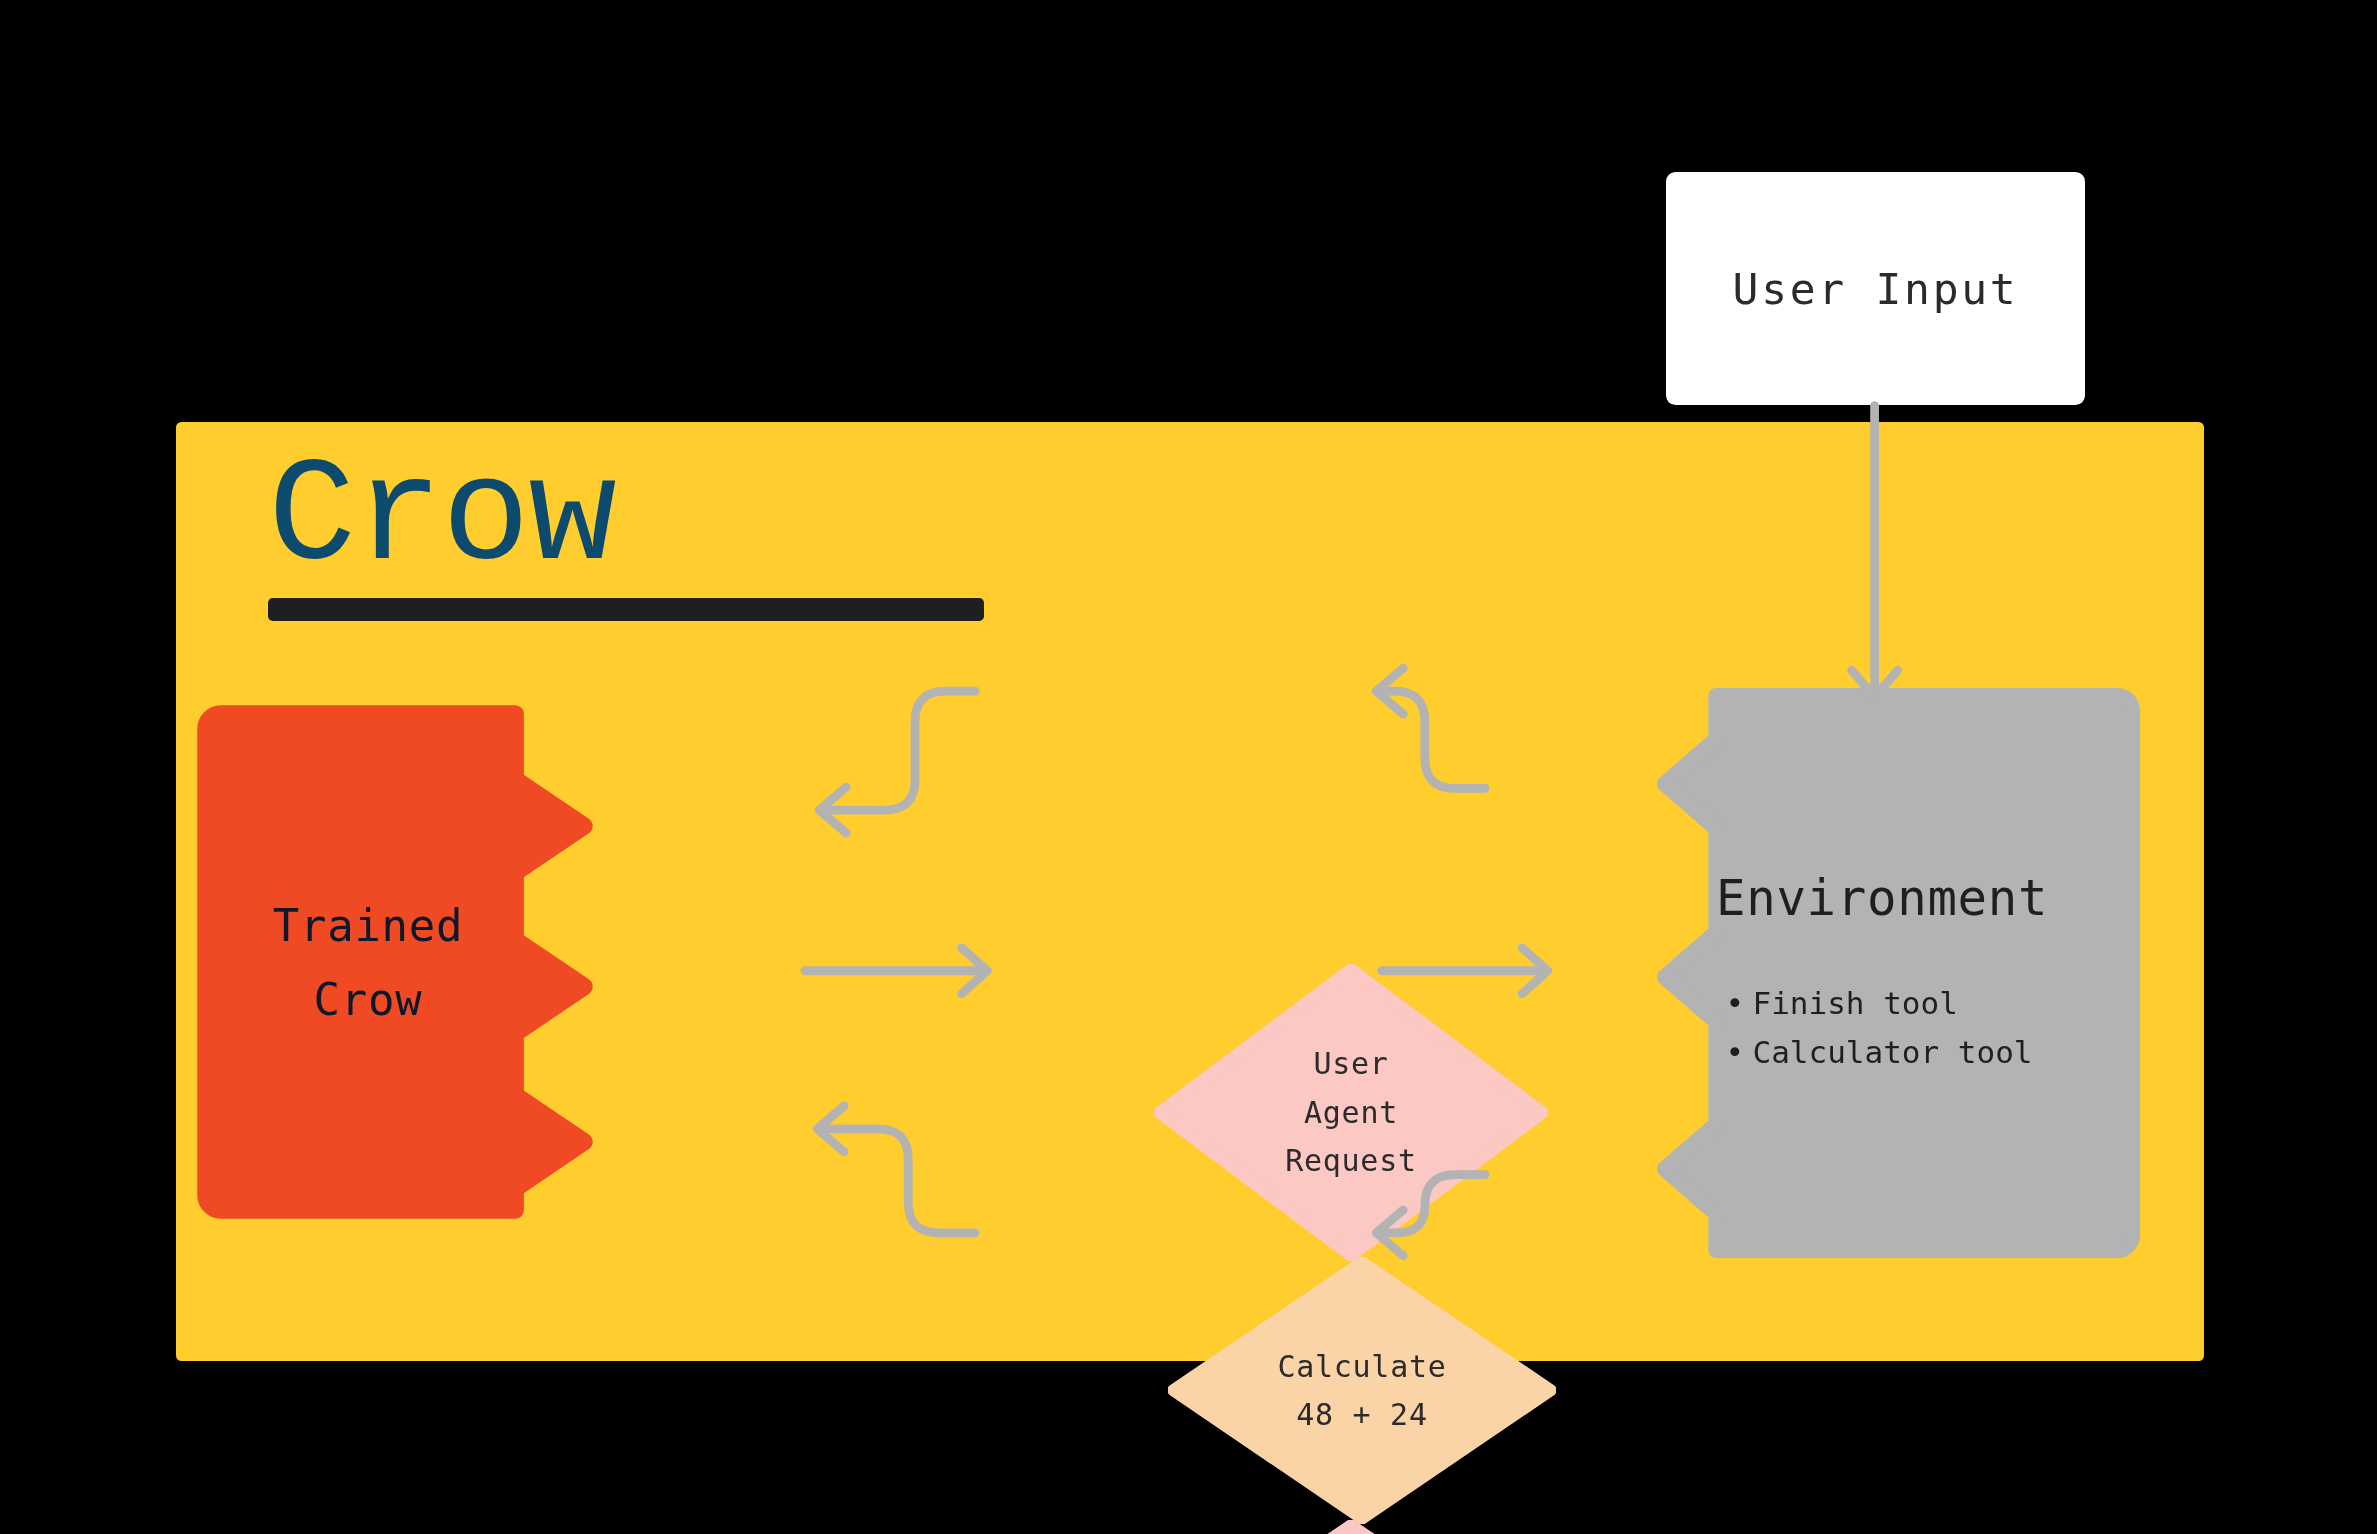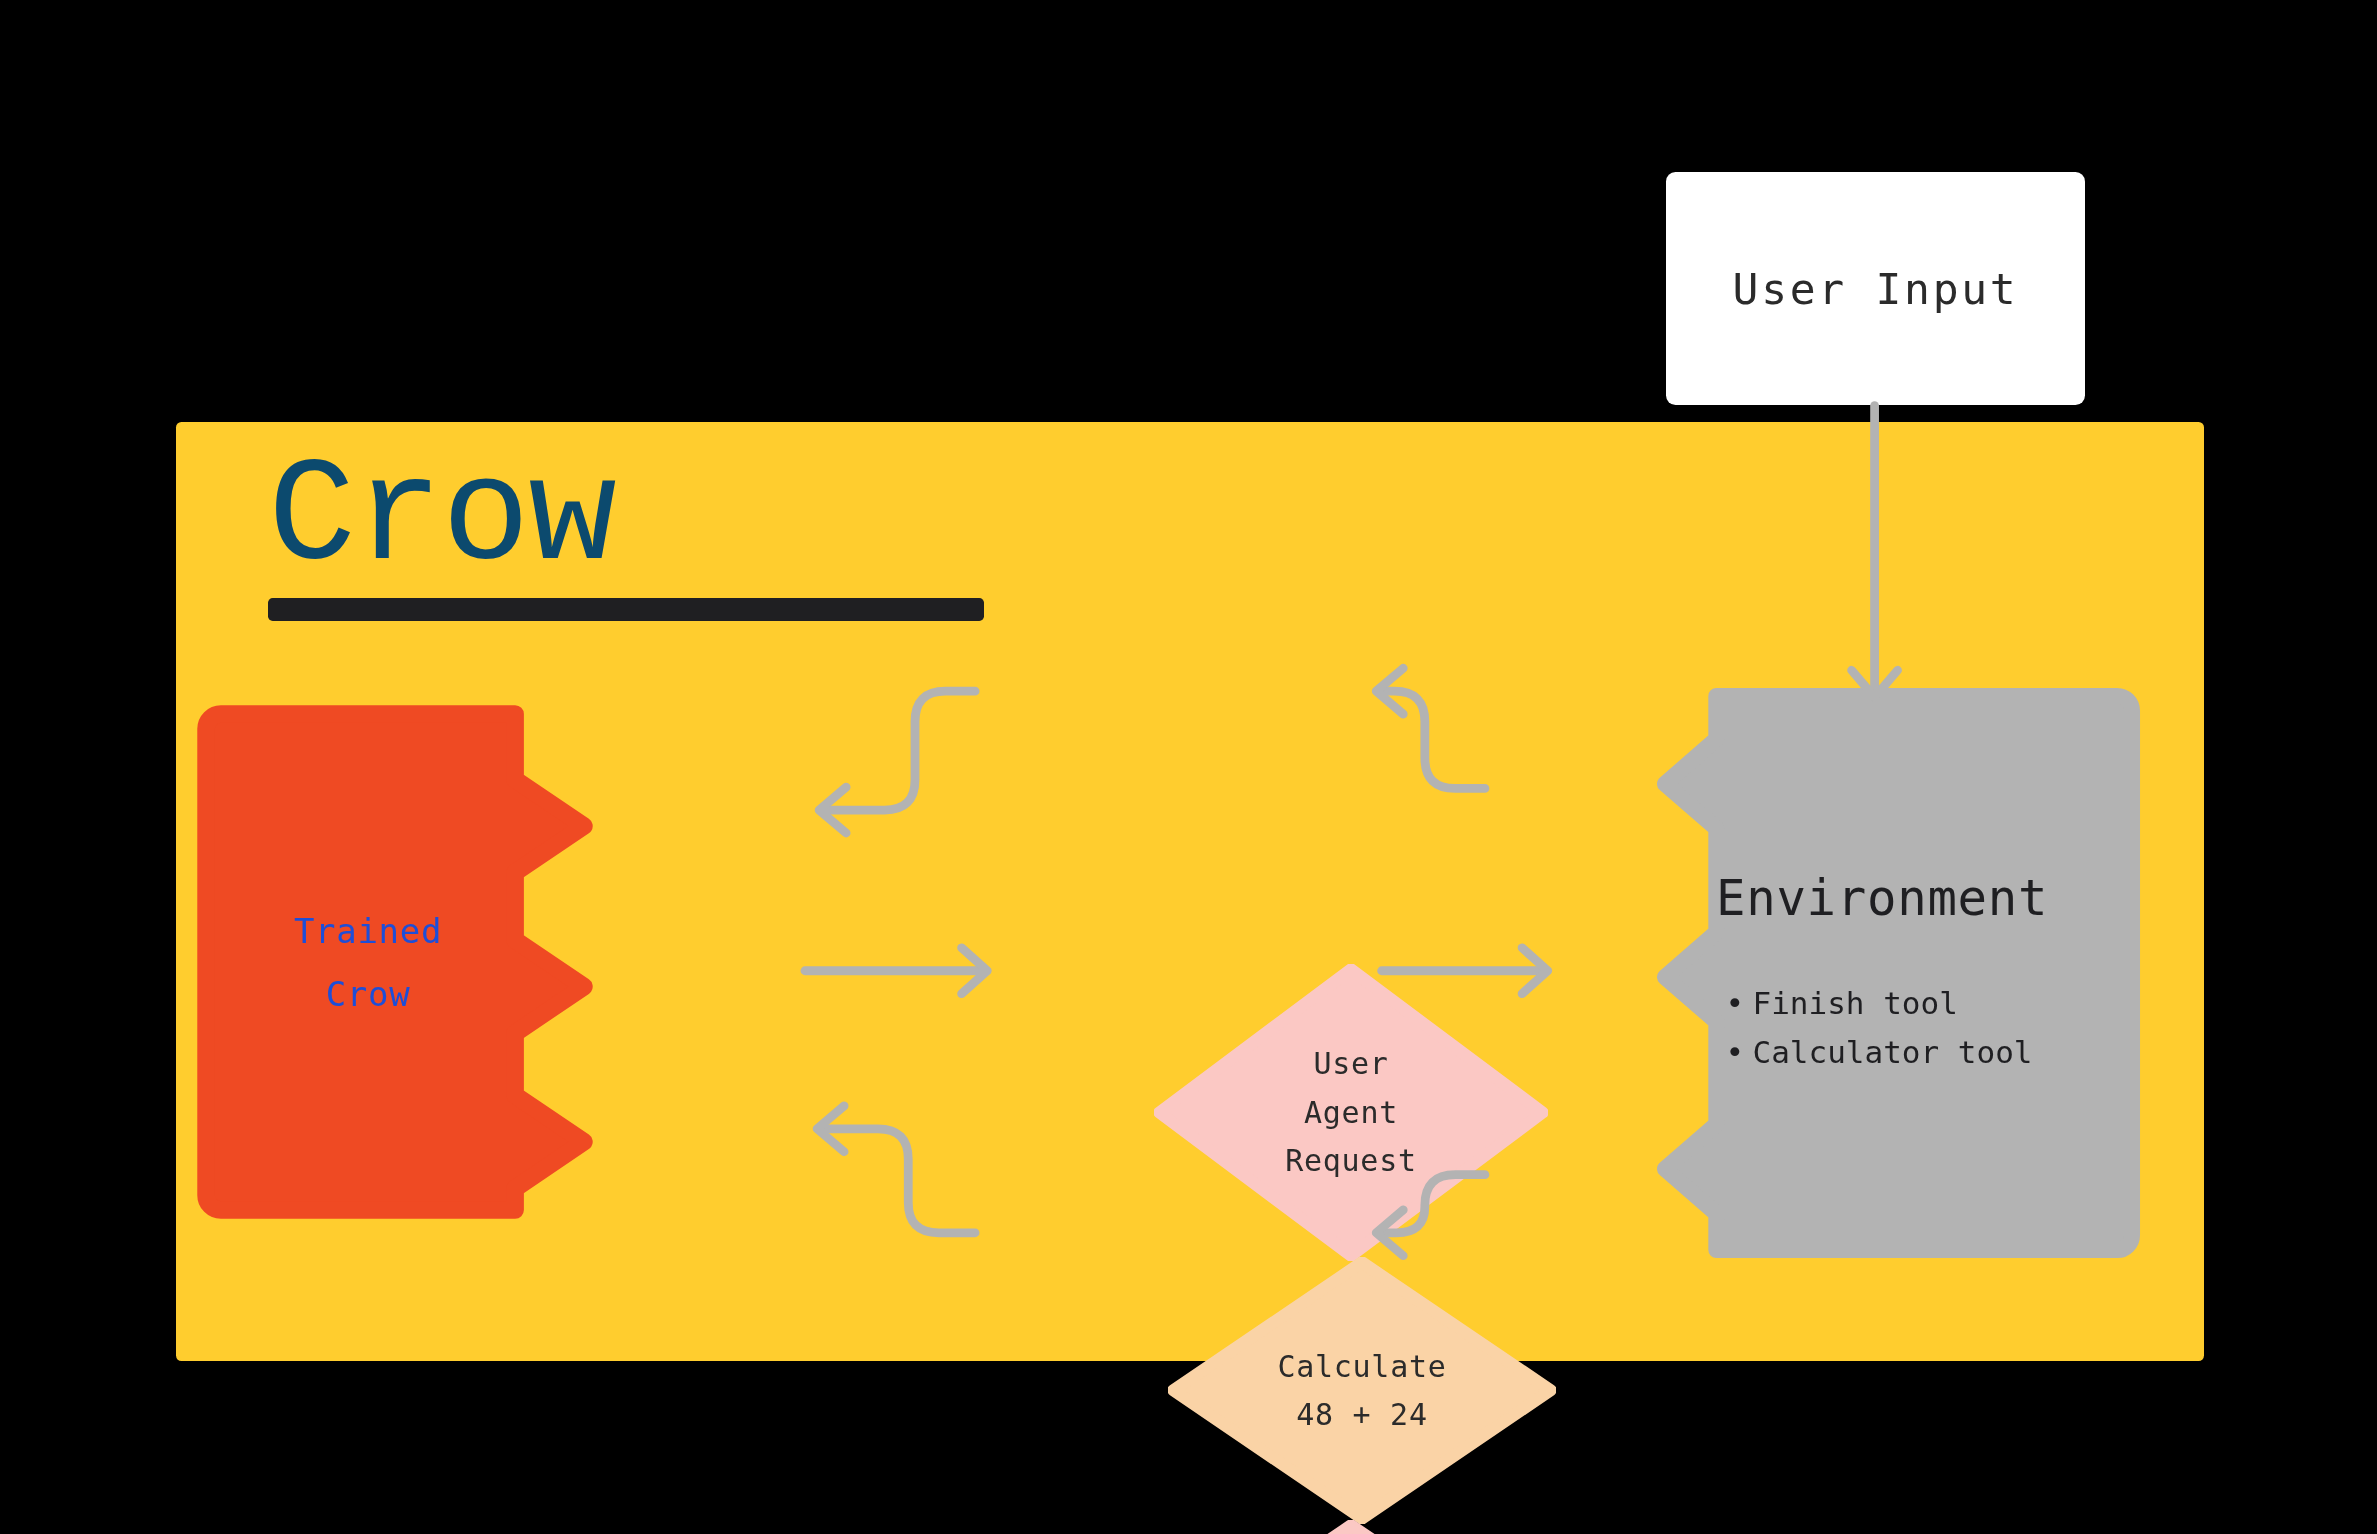--- a/index.html
+++ b/index.html
@@ -96,22 +96,22 @@
     height: 496px;
     display: flex;
     flex-direction: column;
     align-items: center;
     justify-content: center;
     gap: 23px;
     pointer-events: none;
   }
   .agent-label span {
     font-family: "DejaVu Sans Mono", monospace;
-    font-size: 34px;
-    color: #1d4ed8;
+    font-size: 44px;
+    color: #0f172a;
     letter-spacing: 0.7px;
     white-space: pre;
   }
 
   
   .env-shape {
     position: absolute;
     left: 1489px;
     top: 274px;
     width: 467px;

